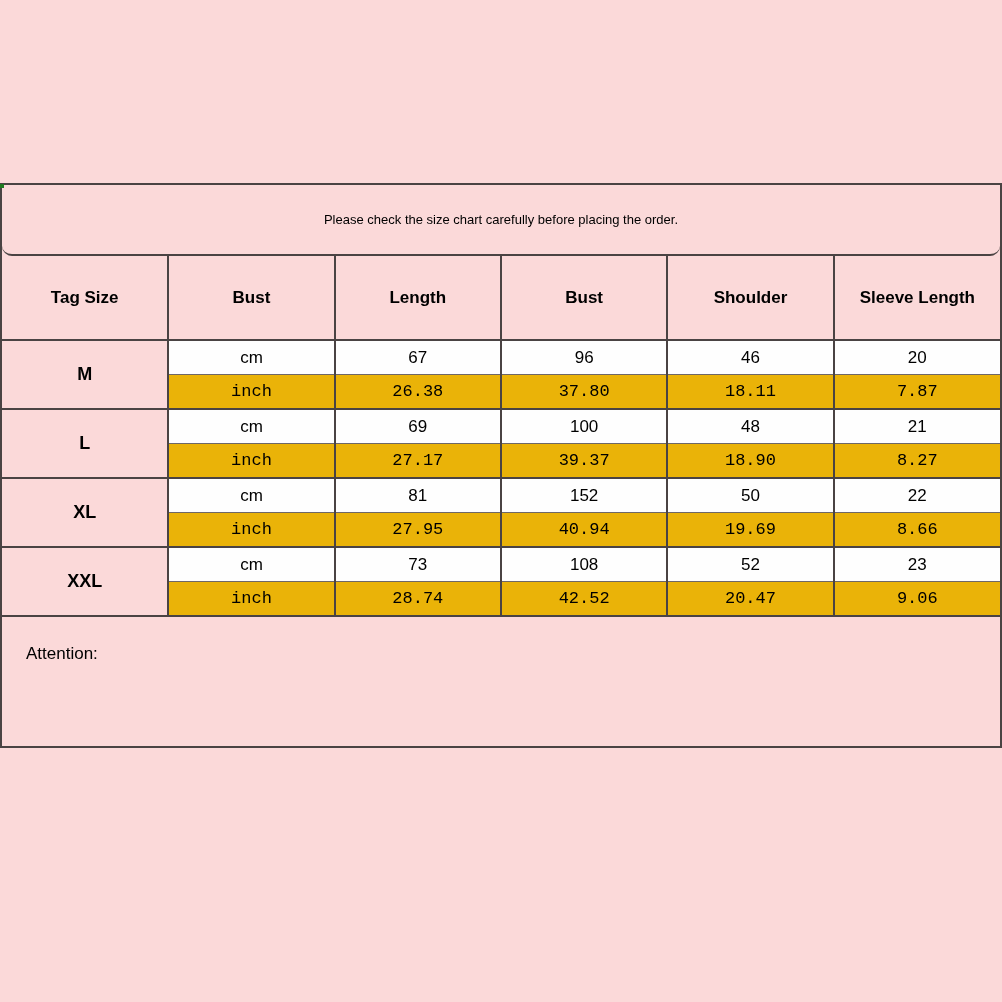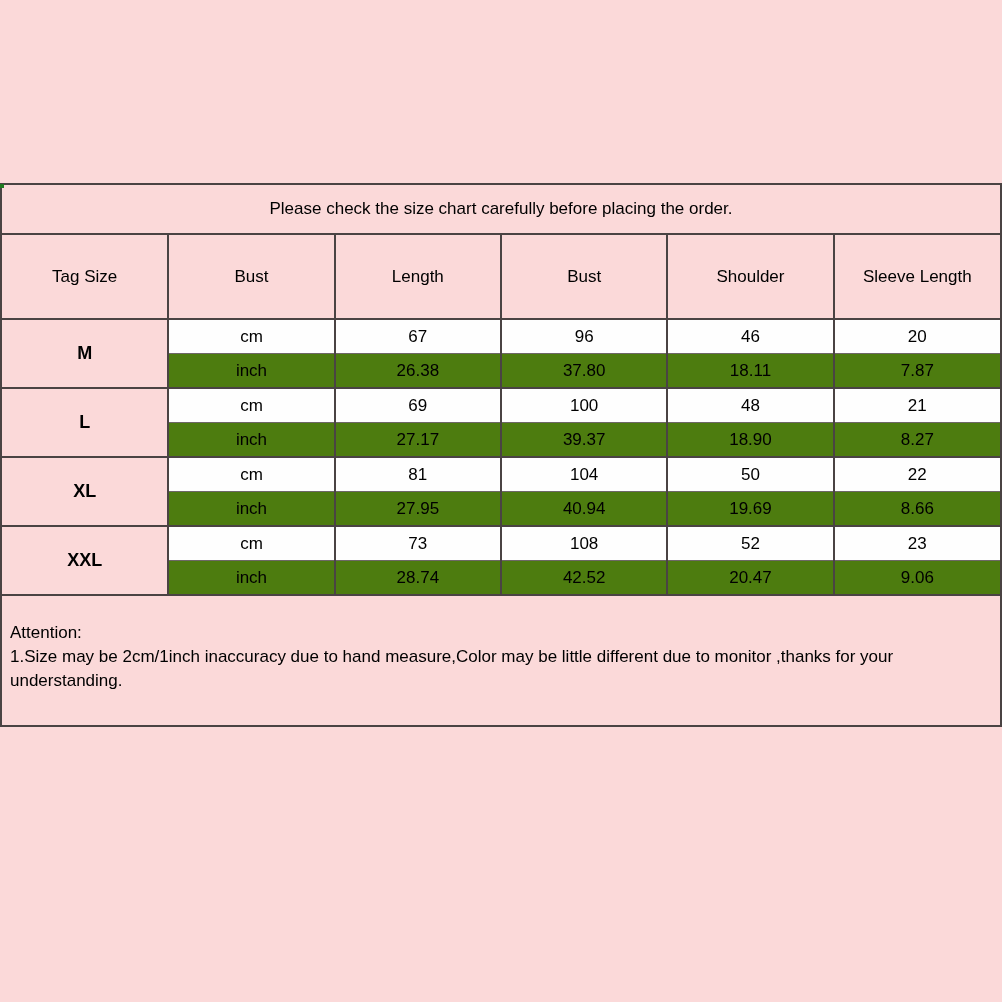--- a/index.html
+++ b/index.html
@@ -19,53 +19,54 @@
   }
 
   .chart-title {
     box-sizing: border-box; height: 67px;
     display: flex; align-items: flex-end; justify-content: center;
     padding-bottom: 7px;
     font-size: 17px; font-weight: bold;
     border-bottom: 2px solid #4a4343;
   }
   .chart-subtitle {
-    box-sizing: border-box; height: 50px;
+    box-sizing: border-box; height: 71px;
     display: flex; align-items: center; justify-content: center;
-    font-size: 17px;
+    font-size: 13px;
     border-bottom: 2px solid #4a4343;
+    border-radius: 10px;
   }
 
   table.size-table {
     width: 100%; border-collapse: collapse; table-layout: fixed;
   }
   .size-table th, .size-table td {
     border: 2px solid #4a4343;
     text-align: center; vertical-align: middle;
     padding: 0;
   }
   .size-table th {
-    height: 83px; font-size: 17px; font-weight: normal;
+    height: 83px; font-size: 17px; font-weight: bold;
     border-top: none; background: #fbd9d9;
   }
   .size-table td { height: 33px; font-size: 17px; }
   .size-table th:first-child, .size-table td.tag { border-left: none; }
   .size-table th:last-child, .size-table td:last-child { border-right: none; }
 
   .row-cm td { background: #fefefe; }
   .row-cm td:not(.tag) { border-bottom: 1px solid #6e6767; margin-left: 36px; }
-  .row-inch td { background: #4d7c0f; border-top: 1px solid #6e6767; }
+  .row-inch td { background: #eab308; border-top: 1px solid #6e6767; font-family: Liberation Mono, monospace; }
   td.tag {
     background: #fbd9d9; font-weight: bold; font-size: 18px;
     border-top: 2px solid #4a4343; border-bottom: 2px solid #4a4343;
   }
 
   .attention {
     box-sizing: border-box; height: 129px;
-    padding: 25px 8px 0 8px;
+    padding: 25px 8px 0 24px;
     font-size: 17px; line-height: 24px;
   }
   .attention div { white-space: normal; }
 
   .artifact-green {
     position: absolute; top: 184px; left: 0;
     width: 4px; height: 4px; background: #1f7a1f; z-index: 3;
   }
 </style>
 </head>
@@ -120,21 +121,21 @@
           <td>27.17</td>
           <td>39.37</td>
           <td>18.90</td>
           <td>8.27</td>
         </tr>
 
         <tr class="row-cm">
           <td class="tag" rowspan="2">XL</td>
           <td>cm</td>
           <td>81</td>
-          <td>104</td>
+          <td>152</td>
           <td>50</td>
           <td>22</td>
         </tr>
         <tr class="row-inch">
           <td>inch</td>
           <td>27.95</td>
           <td>40.94</td>
           <td>19.69</td>
           <td>8.66</td>
         </tr>
@@ -152,17 +153,16 @@
           <td>28.74</td>
           <td>42.52</td>
           <td>20.47</td>
           <td>9.06</td>
         </tr>
       </tbody>
     </table>
 
     <div class="attention">
       <div>Attention:</div>
-      <div>1.Size may be 2cm/1inch inaccuracy due to hand measure,Color may be little different due to monitor ,thanks for your understanding.</div>
     </div>
 
   </div>
 </div>
 
 </body></html>

